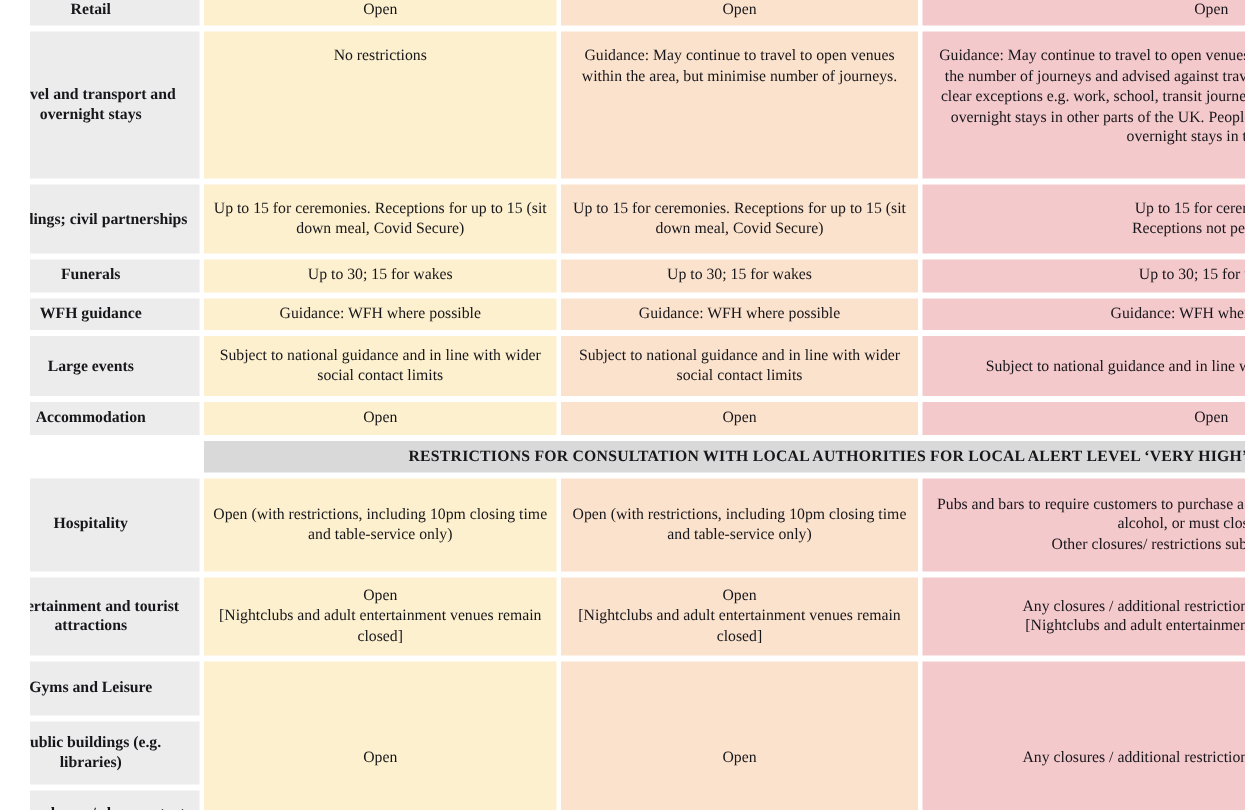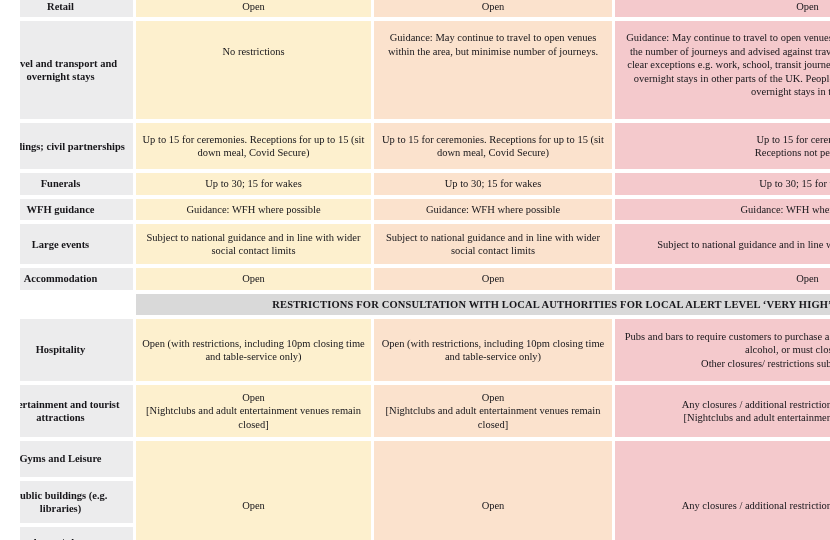--- a/index.html
+++ b/index.html
@@ -93,21 +93,21 @@
 
         <tr>
           <td class="row-label">Retail</td>
           <td class="lvl-medium">Open</td>
           <td class="lvl-high">Open</td>
           <td class="lvl-vhigh">Open</td>
         </tr>
 
         <tr>
           <td class="row-label" style="height:90px">Travel and transport and overnight stays</td>
-          <td class="lvl-medium" style="vertical-align:top;padding-top:24px">No restrictions</td>
+          <td class="lvl-medium" style="vertical-align:top;padding-top:10px">No restrictions</td>
           <td class="lvl-high" style="vertical-align:top;padding-top:10px">Guidance: May continue to travel to open venues within the area, but minimise number of journeys.</td>
           <td class="lvl-vhigh" style="vertical-align:top;padding-top:10px">Guidance: May continue to travel to open venues within the area, but should minimise the number of journeys and advised against travel in or out of the affected area (with clear exceptions e.g. work, school, transit journeys). Those in the area advised against overnight stays in other parts of the UK. People outside of the area advised against overnight stays in the area.</td>
         </tr>
 
         <tr>
           <td class="row-label" style="height:38px">Weddings; civil partnerships</td>
           <td class="lvl-medium">Up to 15 for ceremonies. Receptions for up to 15 (sit down meal, Covid Secure)</td>
           <td class="lvl-high">Up to 15 for ceremonies. Receptions for up to 15 (sit down meal, Covid Secure)</td>
           <td class="lvl-vhigh">Up to 15 for ceremonies<br>Receptions not permitted</td>
         </tr>

